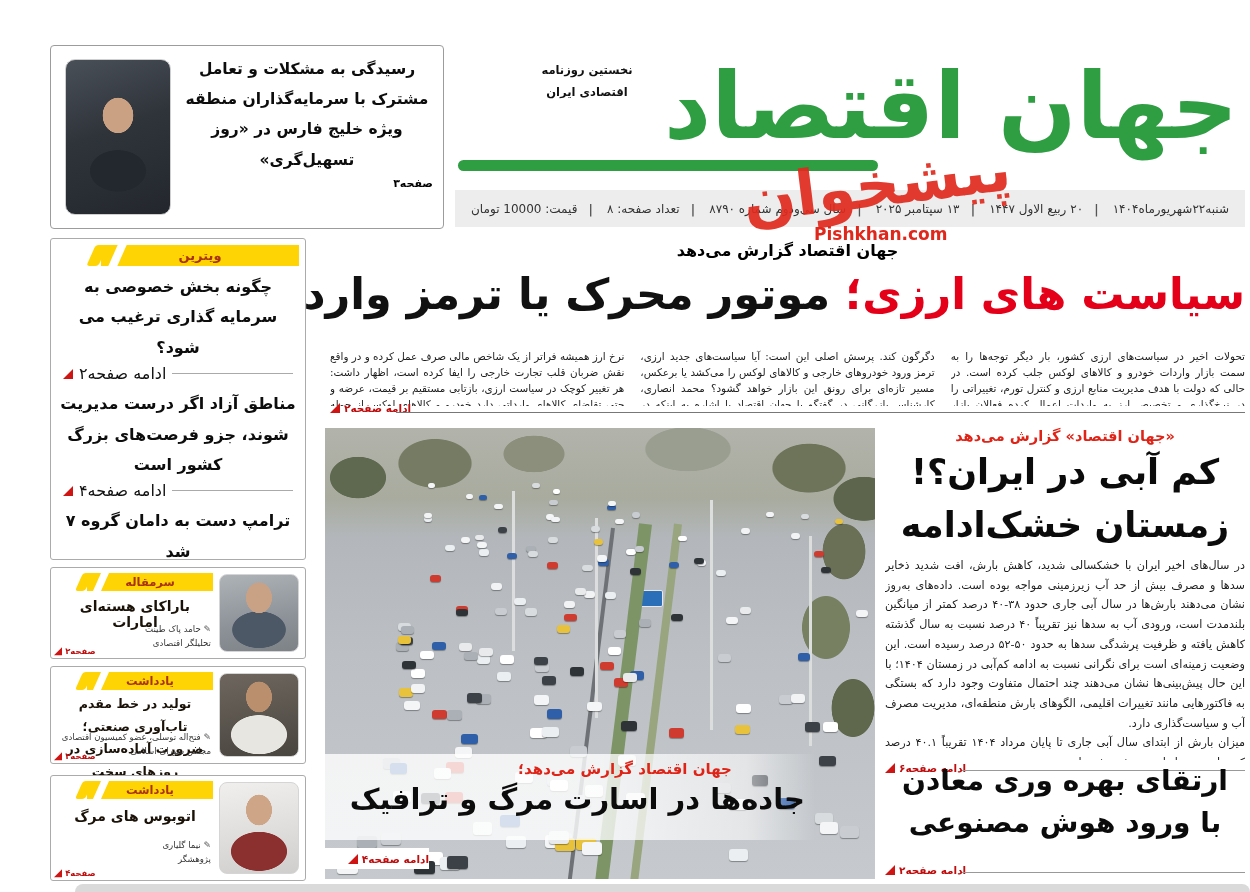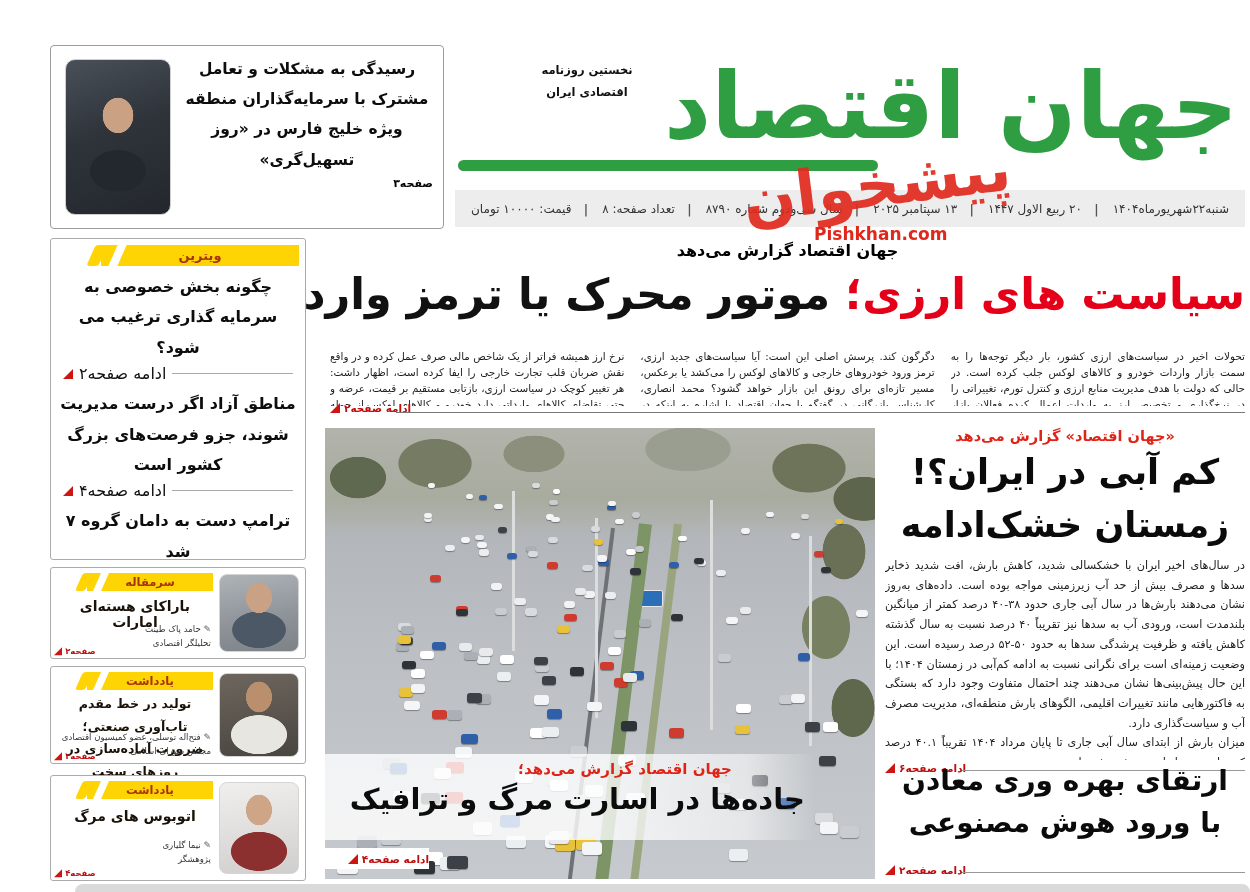--- a/index.html
+++ b/index.html
@@ -150,21 +150,21 @@
   <div>نخستین روزنامه</div>
   <div>اقتصادی ایران</div>
 </div>
 
 <div class="abs dateline">
   <span class="dl-item">شنبه۲۲شهریورماه۱۴۰۴</span>
   <span class="dl-item">۲۰ ربیع الاول ۱۴۴۷</span>
   <span class="dl-item">۱۳ سپتامبر ۲۰۲۵</span>
   <span class="dl-item">سال سی‌ودوم شماره ۸۷۹۰</span>
   <span class="dl-item">تعداد صفحه: ۸</span>
-  <span class="dl-item">قیمت: ۱۰۰۰۰ تومان</span>
+  <span class="dl-item">قیمت: 10000 تومان</span>
 </div>
 
 <div class="abs wm-fa">پیشخوان</div>
 <div class="abs wm-en">Pishkhan.com</div>
 
 <div class="abs lead-kicker">جهان اقتصاد گزارش می‌دهد</div>
 <div class="abs lead-headline"><span class="lead-red">سیاست های ارزی؛</span><span> موتور محرک یا ترمز واردات؟</span></div>
 <div class="abs lead-cols">
   <div class="lead-col">تحولات اخیر در سیاست‌های ارزی کشور، بار دیگر توجه‌ها را به سمت بازار واردات خودرو و کالاهای لوکس جلب کرده است. در حالی که دولت با هدف مدیریت منابع ارزی و کنترل تورم، تغییراتی را در نرخ‌گذاری و تخصیص ارز به واردات اعمال کرده فعالان بازار معتقدند این تصمیم‌ها می‌تواند قواعد بازی را در بخش واردات به‌ویژه در حوزه کالاهای لوکس،</div>
   <div class="lead-col">دگرگون کند. پرسش اصلی این است: آیا سیاست‌های جدید ارزی، ترمز ورود خودروهای خارجی و کالاهای لوکس را می‌کشد یا برعکس، مسیر تازه‌ای برای رونق این بازار خواهد گشود؟ محمد انصاری، کارشناس بازرگانی در گفتگو با جهان اقتصاد با اشاره به اینکه در اقتصاد ایران،</div>

